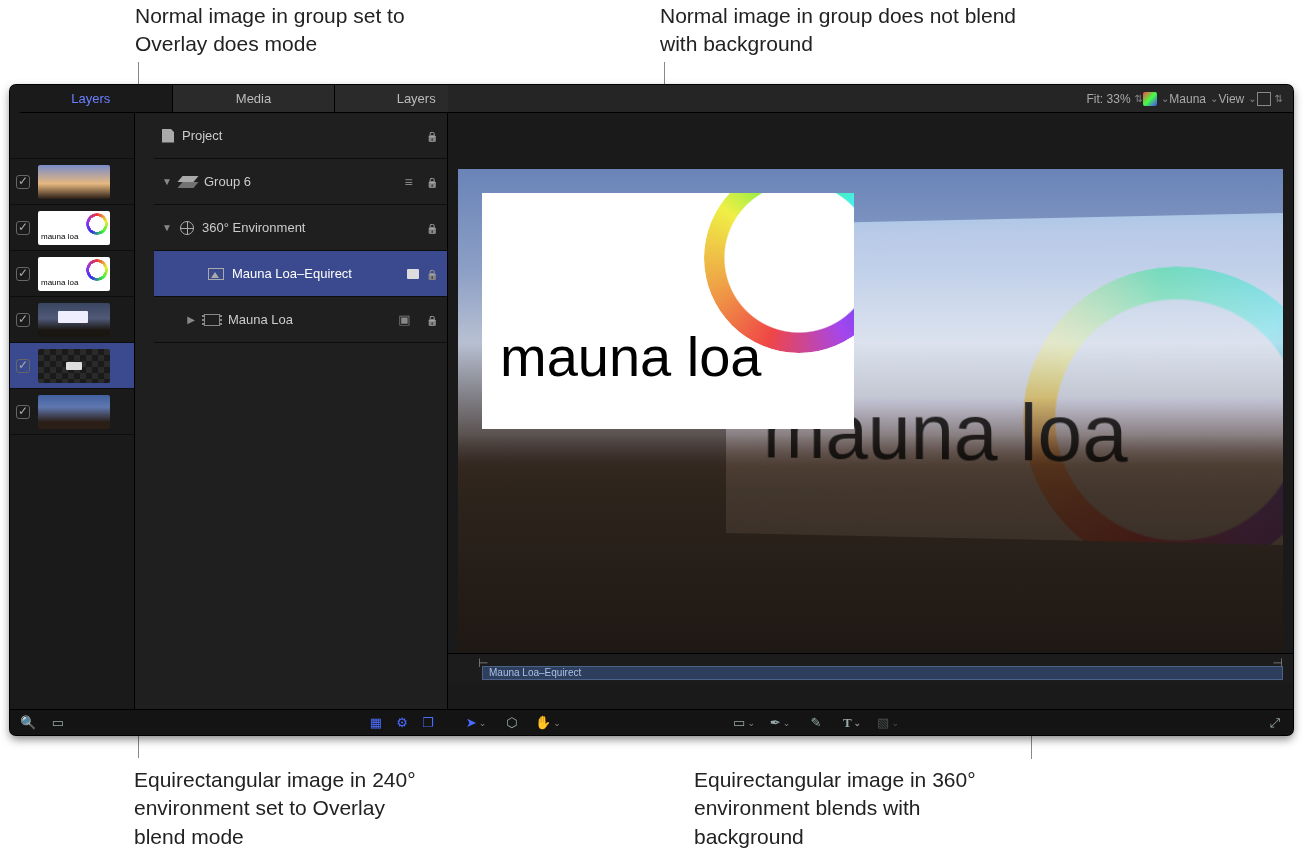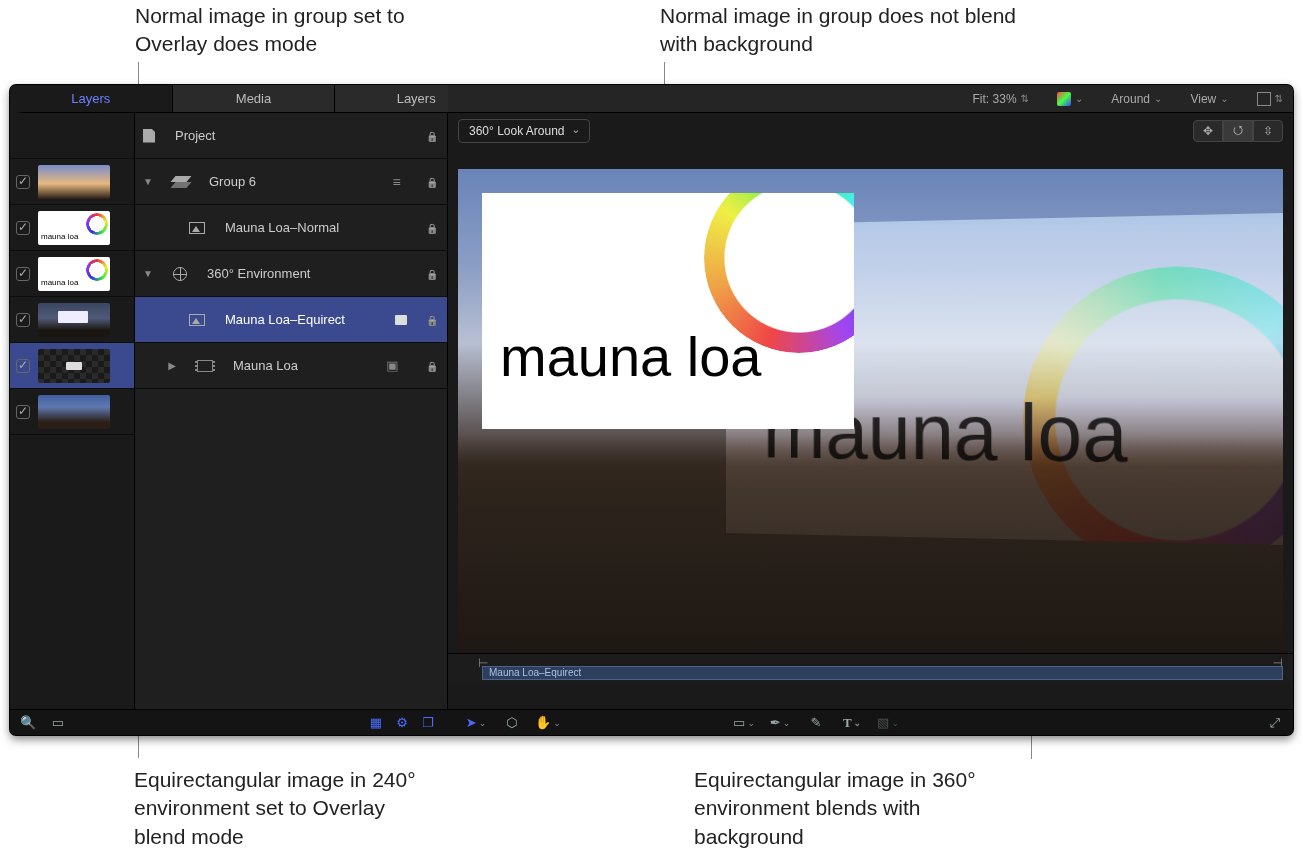--- a/index.html
+++ b/index.html
@@ -23,21 +23,21 @@
   .col-thumbs { position: absolute; left:0; top:28px; width:125px; bottom:26px; background:#1a1a1a; border-right:1px solid #000; }
   .col-layers { position: absolute; left:125px; top:28px; width:313px; bottom:26px; background:#1f1f1f; border-right:1px solid #000; }
   .col-viewer { position: absolute; left:438px; top:0; right:0; bottom:26px; background:#1a1a1a; }
 
   
   .tabs { position:absolute; left:0; top:0; width:488px; height:28px; display:flex; background:#2a2a2a; border-bottom:1px solid #000;border-radius:13px; }
   .tab { flex:1; display:flex; align-items:center; justify-content:center; font-size:13px; color:#bbb; border-right:1px solid #000; cursor:default; }
   .tab.active { color:#6b80ff; background:#1a1a1a; }
 
   
-  .viewer-topbar { position:absolute; top:0; left:0; right:0; height:28px; display:flex; align-items:center; justify-content:flex-end; gap:28px; padding:10px 10px; background:#252525; border-bottom:1px solid #000; font-size:12px; color:#aaa; }
+  .viewer-topbar { position:absolute; top:0; left:0; right:0; height:28px; display:flex; align-items:center; justify-content:flex-end; gap:0; padding:10px 10px; background:#252525; border-bottom:1px solid #000; font-size:12px; color:#aaa; }
   .viewer-topbar .seg { display:flex; align-items:center; gap:4px; }
   .color-chip { width:14px; height:14px; border-radius:2px; background: linear-gradient(135deg,#f44,#4f4,#44f); }
   .square-chip { width:14px; height:14px; border:1px solid #888; }
   .updown { font-size:10px; color:#888; }
 
   
   .viewer-sub { position:absolute; top:28px; left:0; right:0; height:36px; display:flex; align-items:center; justify-content:space-between; padding:0 10px; background:#1a1a1a; }
   .dropdown { background:#1a1a1a; border:1px solid #444; border-radius:4px; padding:4px 24px 4px 10px; color:#ddd; font-size:12px; position:relative; }
   .dropdown::after { content:"⌄"; position:absolute; right:8px; top:3px; color:#aaa; font-size:11px; }
   .nav-seg { display:flex; gap:0; }
@@ -65,21 +65,21 @@
   
   .btm { position:absolute; left:0; right:0; bottom:0; height:26px; background:#141414; border-top:1px solid #000; display:flex; align-items:center; }
   .btm .left { display:flex; gap:14px; padding-left:10px; width:125px; }
   .btm .mid { display:flex; gap:10px; padding-left:10px; width:313px; justify-content:flex-end; padding-right:12px; }
   .btm .tools { flex:1; display:flex; align-items:center; gap:20px; padding-left:20px; }
   .btm svg, .btm .ico { width:16px; height:16px; }
   .ico { display:inline-flex; align-items:center; justify-content:center; color:#9aa; font-size:13px; }
   .ico.blue { color:#4a6cff; }
 
   
-  .lrow { height:46px; display:flex; align-items:center; padding:0 8px; border-bottom:1px solid #0d0d0d; gap:20px; position:relative; }
+  .lrow { height:46px; display:flex; align-items:center; padding:0 8px; border-bottom:1px solid #0d0d0d; gap:8px; position:relative;margin-left:19px; }
   .lrow.sel { background:#3b4a8e; color:#fff; }
   .lrow .disc { color:#888; font-size:10px; width:10px; text-align:center; }
   .lrow .lbl { flex:1; font-size:13px; white-space:nowrap; overflow:hidden; text-overflow:ellipsis; }
   .lrow .lbl.under { text-decoration-color:#666; }
   .lrow .lock { color:#777; font-size:12px; margin-left:auto; }
   .indent1 { padding-left:32px; }
   .indent2 { padding-left:54px; }
   .badge { width:12px; height:10px; background:#ddd; display:inline-block; border-radius:1px; }
 
   
@@ -172,25 +172,20 @@
       <span class="lbl">Project</span>
       <span class="lock lock-ico"></span>
     </div>
     <div class="lrow">
       <span class="disc">▼</span>
       <span class="layers-ico"></span>
       <span class="lbl">Group 6</span>
       <span class="stack-ico" style="margin-right:6px;"></span>
       <span class="lock lock-ico"></span>
     </div>
-    <div class="lrow indent2">
-      <span class="img-ico"></span>
-      <span class="lbl">Mauna Loa–Normal</span>
-      <span class="lock lock-ico"></span>
-    </div>
     <div class="lrow">
       <span class="disc">▼</span>
       <span class="env-ico"></span>
       <span class="lbl under">360° Environment</span>
       <span class="lock lock-ico"></span>
     </div>
     <div class="lrow indent2 sel">
       <span class="img-ico"></span>
       <span class="lbl">Mauna Loa–Equirect</span>
       <span class="badge"></span>
@@ -209,41 +204,33 @@
     <div class="viewer-topbar">
       <div class="seg">
           <span>Fit: 33%</span>
           <span class="updown">⇅</span>
         </div>
       <div class="seg">
           <span class="color-chip"></span>
           <span class="updown">⌄</span>
         </div>
       <div class="seg">
-          <span>Around</span>
+          <span>Mauna</span>
           <span class="updown">⌄</span>
         </div>
       <div class="seg">
           <span>View</span>
           <span class="updown">⌄</span>
         </div>
       <div class="seg">
           <span class="square-chip"></span>
           <span class="updown">⇅</span>
         </div>
     </div>
 
-    <div class="viewer-sub">
-      <div class="dropdown">360° Look Around</div>
-      <div class="nav-seg">
-        <div class="nav-btn">✥</div>
-        <div class="nav-btn" style="background:#3a3a3a;">⭯</div>
-        <div class="nav-btn">⇳</div>
-      </div>
-    </div>
 
     <div class="canvas">
       <div class="equi-img">
         <div class="rb"></div>
         <div class="txt">mauna loa</div>
       </div>
       <div class="normal-img">
         <div class="rb"></div>
         <div class="txt">mauna loa</div>
       </div>

